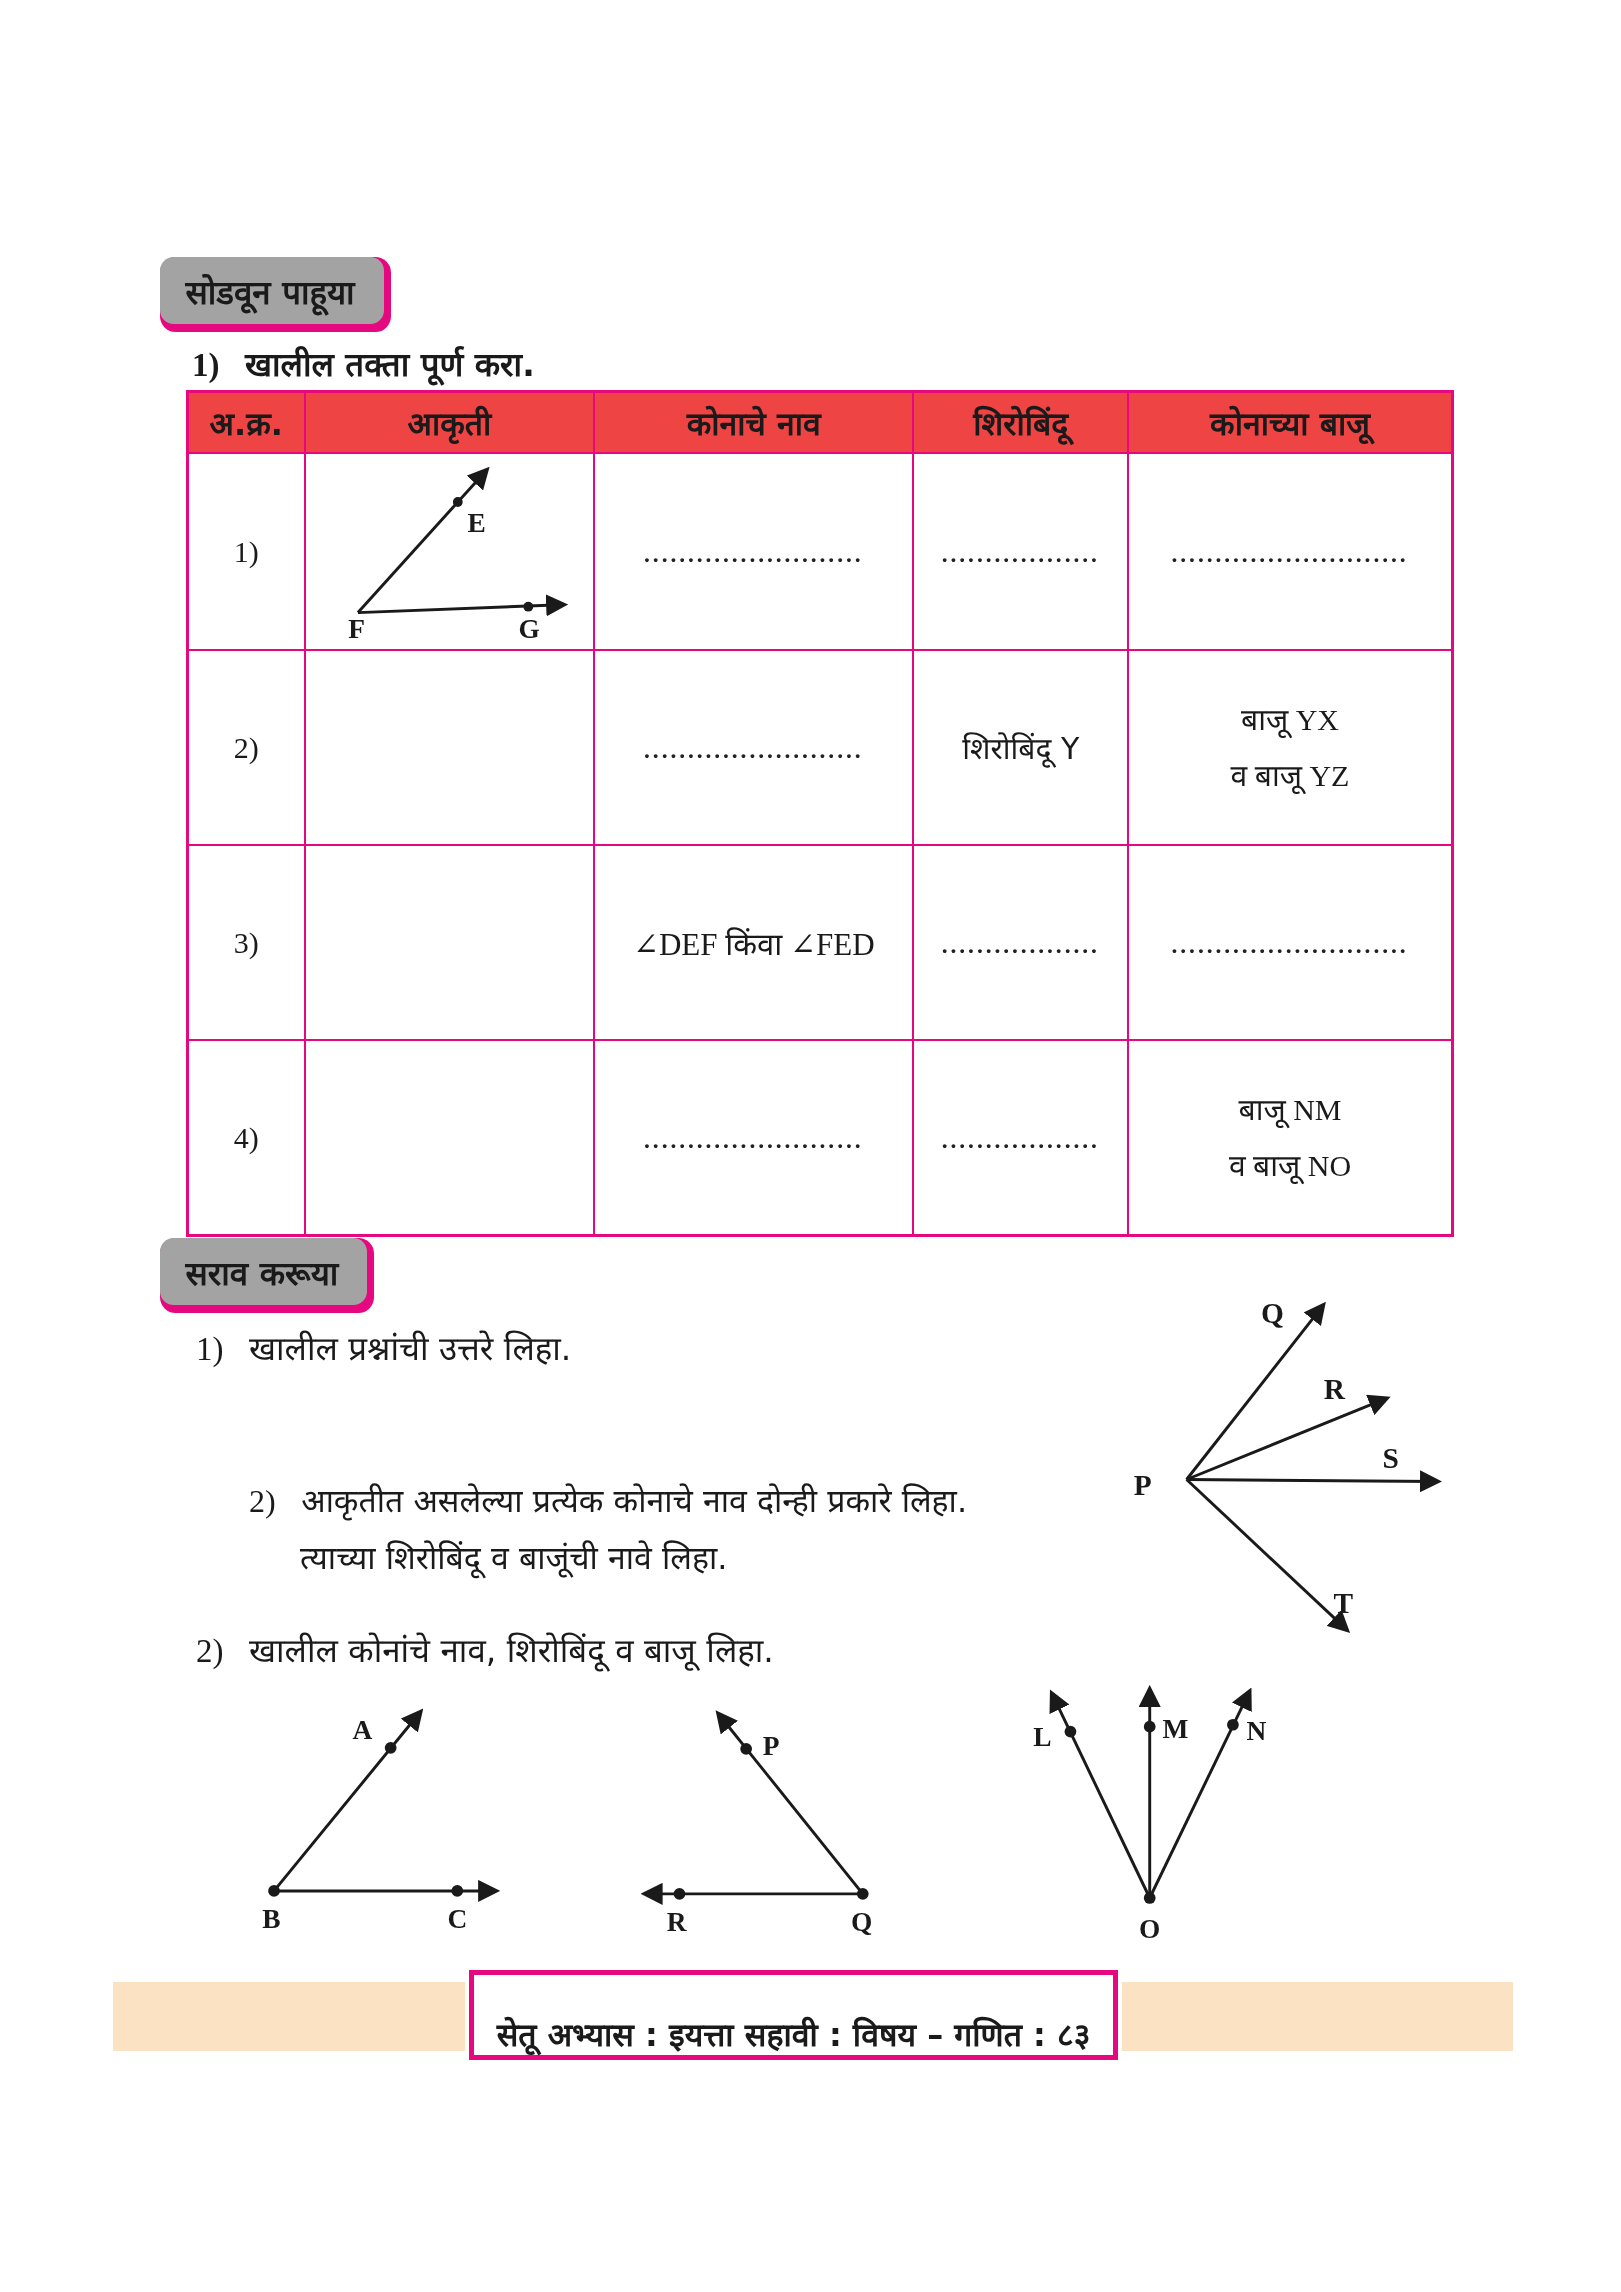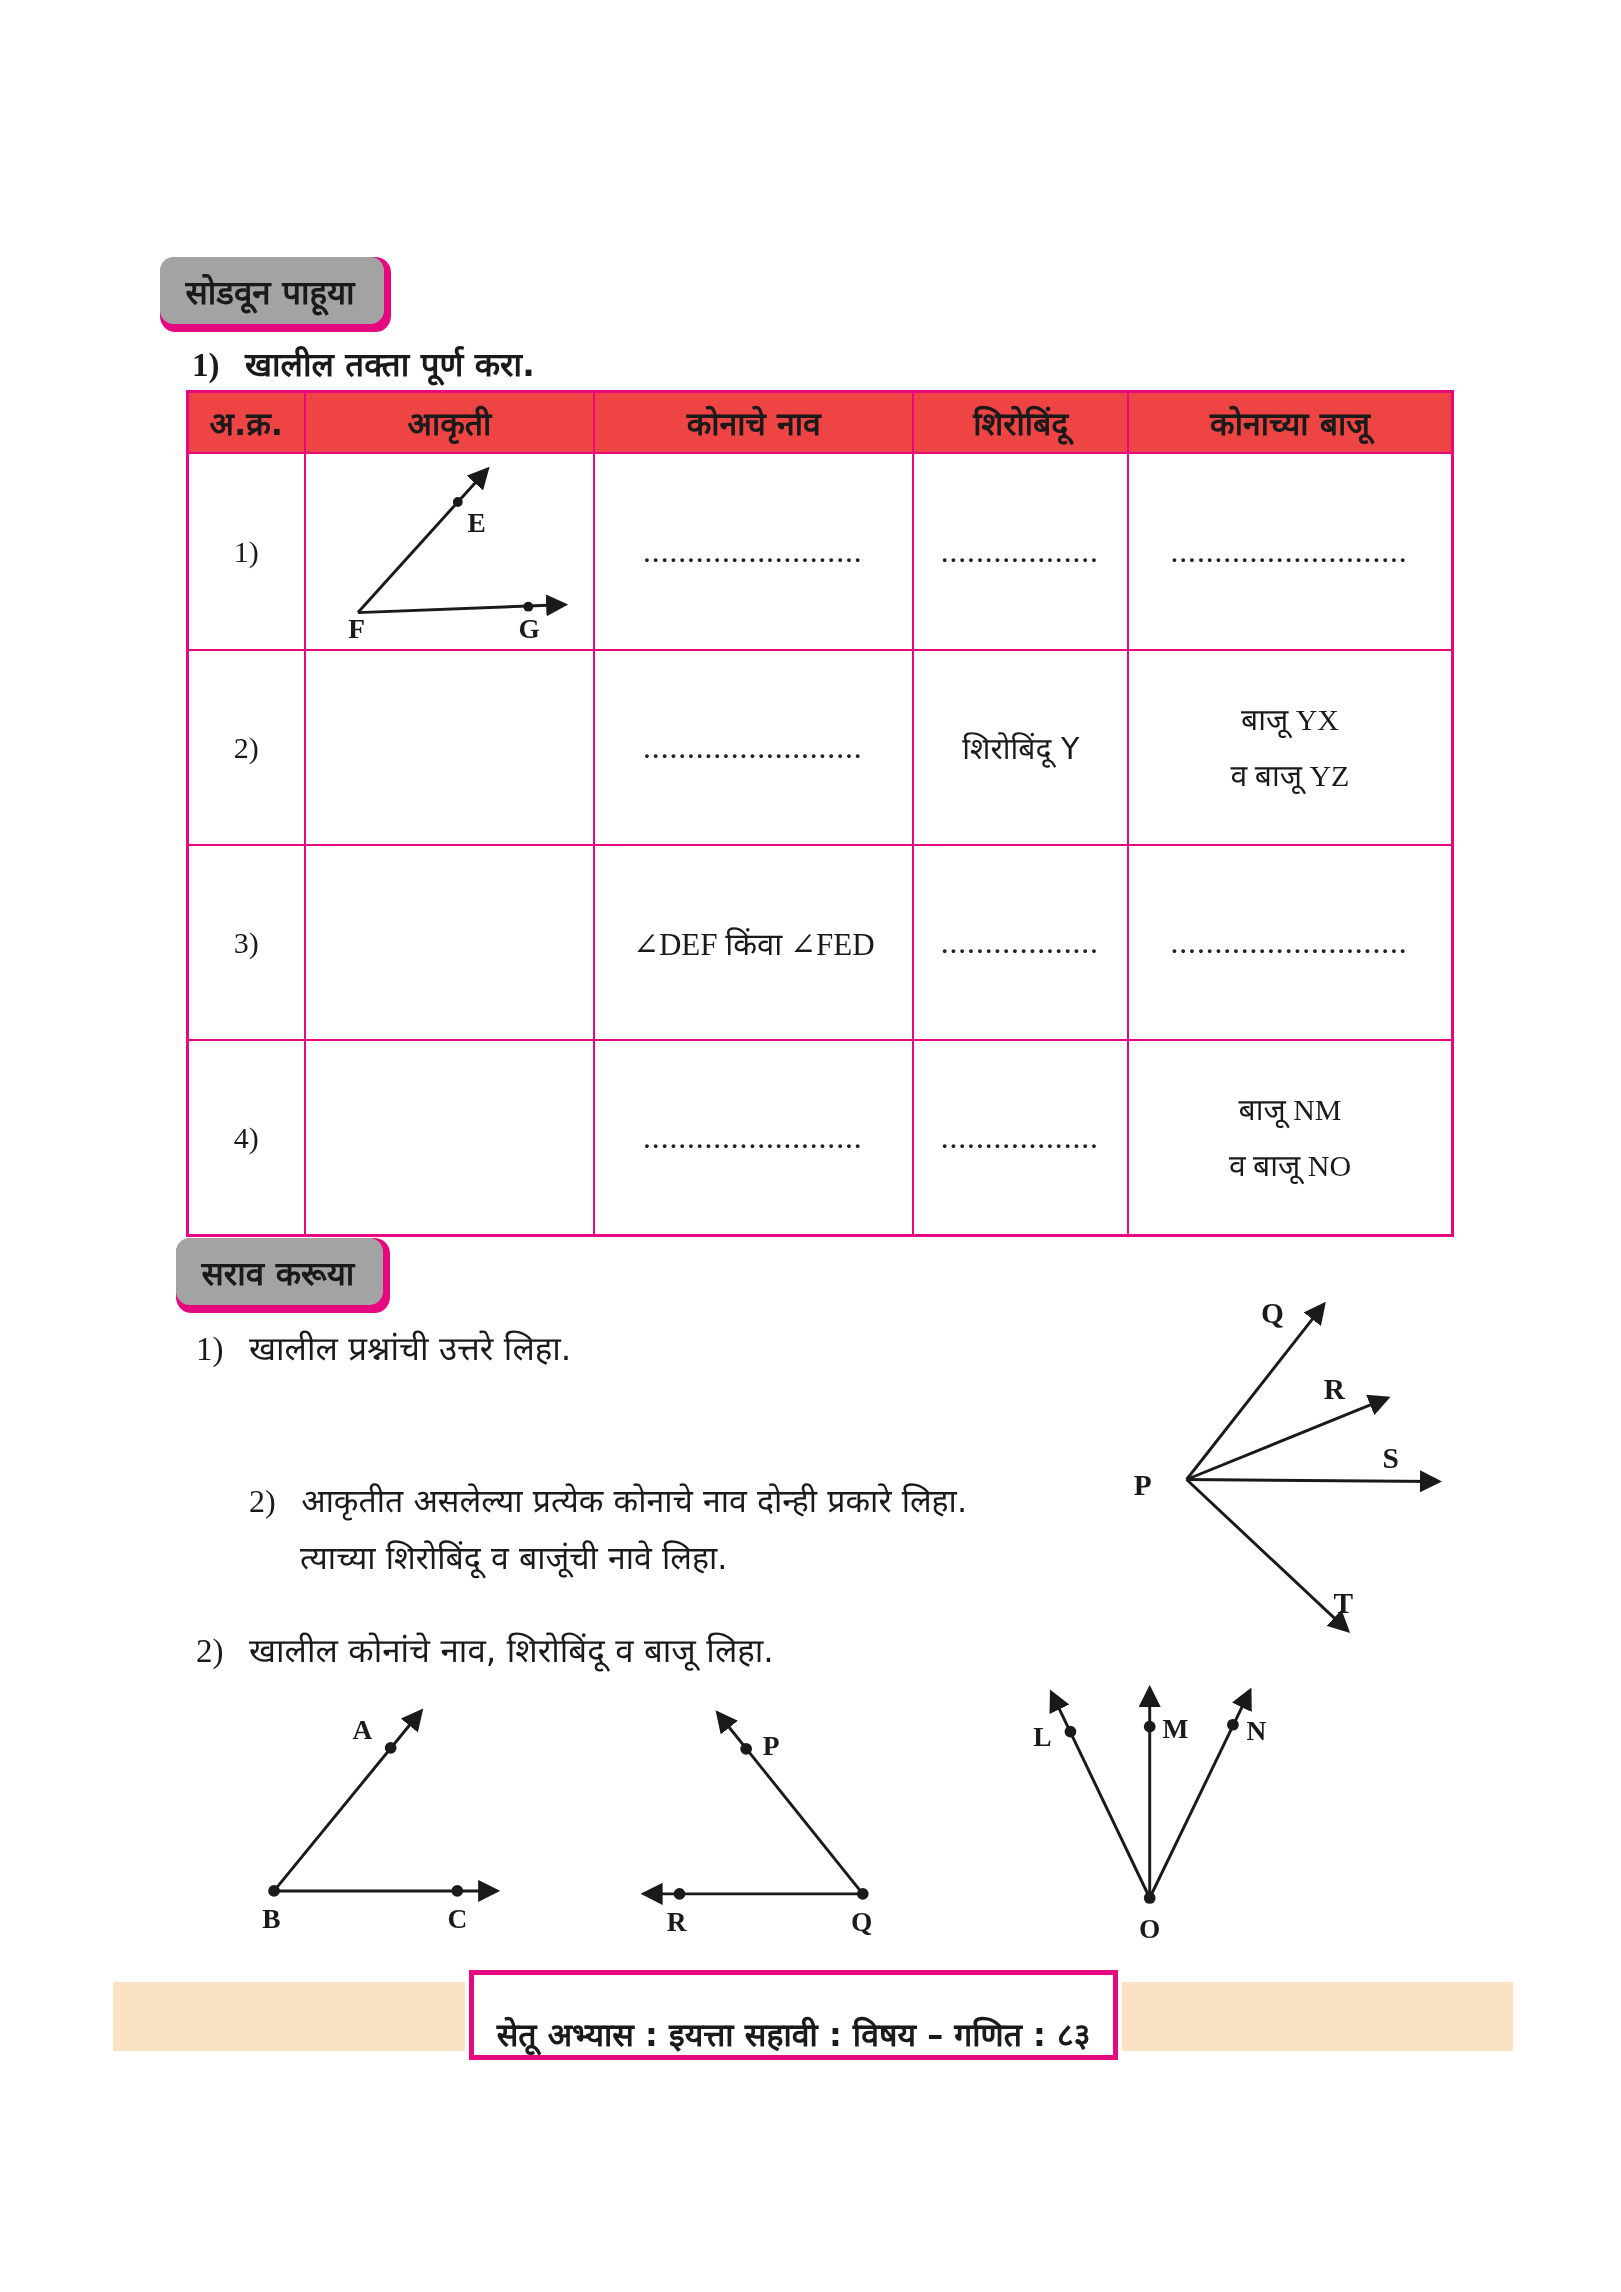--- a/index.html
+++ b/index.html
@@ -151,21 +151,21 @@
         <td><span class="dots">.........................</span></td>
         <td><span class="dots">..................</span></td>
         <td class="twoline">
           <div>बाजू NM</div>
           <div>व बाजू NO</div>
         </td>
       </tr>
     </tbody>
   </table>
 
-  <div class="badge-outer" style="left:176px;top:1238px;">
+  <div class="badge-outer" style="left:160px;top:1238px;">
     <div class="badge-inner">सराव करूया</div>
   </div>
 
   <div class="qline" style="left:196px;top:1325px;">
     <span class="qno">1)</span><span>खालील प्रश्नांची उत्तरे लिहा.</span>
   </div>
   <div class="qline" style="left:249px;top:1478px;font-size:32px;">
     <span class="qno">2)</span><span>आकृतीत असलेल्या प्रत्येक कोनाचे नाव दोन्ही प्रकारे लिहा.</span>
   </div>
   <div class="qline" style="left:300px;top:1535px;font-size:32px;text-align:center;">

